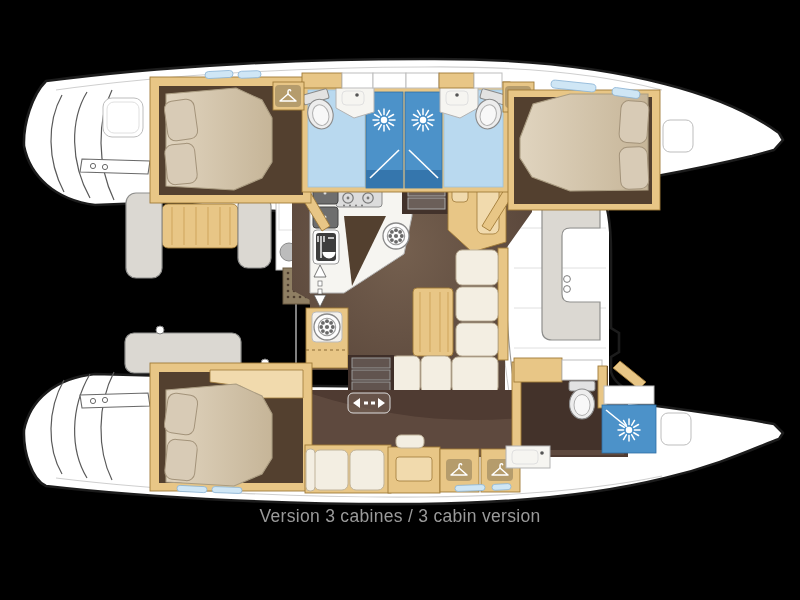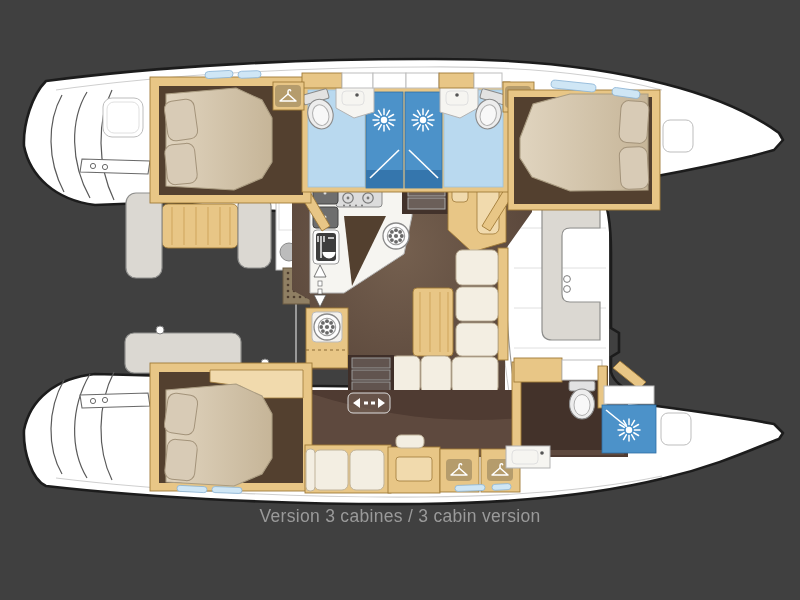--- a/index.html
+++ b/index.html
@@ -1,16 +1,16 @@
 <!DOCTYPE html>
 <html style="--hull-outline: #1c1c1c; --wood: #e8c686; --wood-light: #f1daad; --wood-border: #a07a38; --floor-brown: #53402f; --floor-brown-dark: #43322a; --floor-brown-light: #6d574a; --mattress: #d9ccb5; --pillow: #d8cbb6; --cushion-white: #f3eee2; --bench-gray: #dbd8d2; --bench-line: #8f8f8d; --bath-floor: #b9d9ef; --shower-blue: #4c92c9; --shower-blue-dark: #3576ad; --window-blue: #cfe6f5; --caption-gray: #9a9a9a;"><head>
 <meta charset="utf-8">
 <style>
   html,body{margin:0;padding:0;background:#ffffff;}
-  #stage{position:relative;width:800px;height:600px;background:#404040;overflow:hidden;
+  #stage{position:relative;width:800px;height:600px;background:#000000;overflow:hidden;
          font-family:"Liberation Sans", sans-serif;}
   svg{position:absolute;left:0;top:0;}
   .hull{fill:#ffffff;stroke:var(--hull-outline);stroke-width:2.6;stroke-linejoin:round;}
   .deckline{fill:none;stroke:#cfcfcf;stroke-width:1.1;}
   .faint{fill:none;stroke:#e0e0e0;stroke-width:1;}
   .wood{fill:var(--wood);stroke:var(--wood-border);stroke-width:0.9;}
   .wood-light{fill:var(--wood-light);stroke:var(--wood-border);stroke-width:0.8;}
   .brown{fill:var(--floor-brown);}
   .brown-dark{fill:var(--floor-brown-dark);}
   .counter{fill:#f6f5f1;stroke:#b3b3b3;stroke-width:1;}

